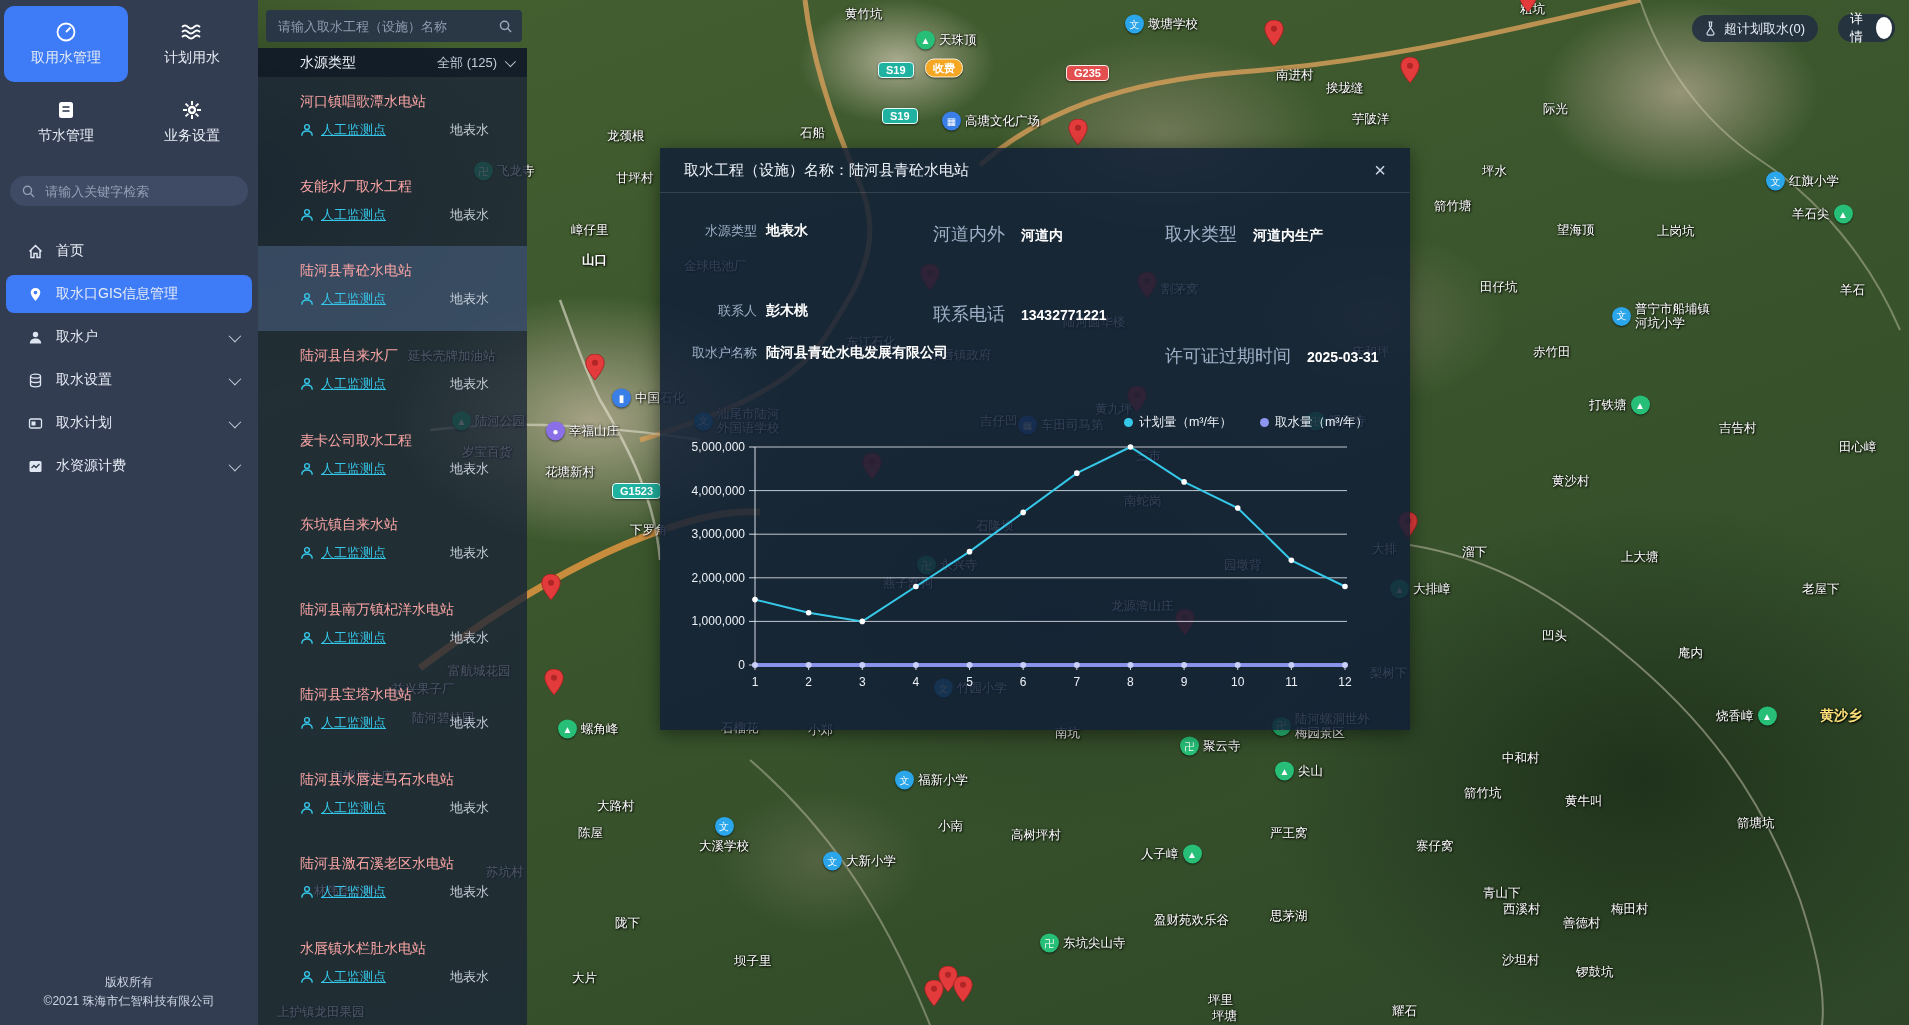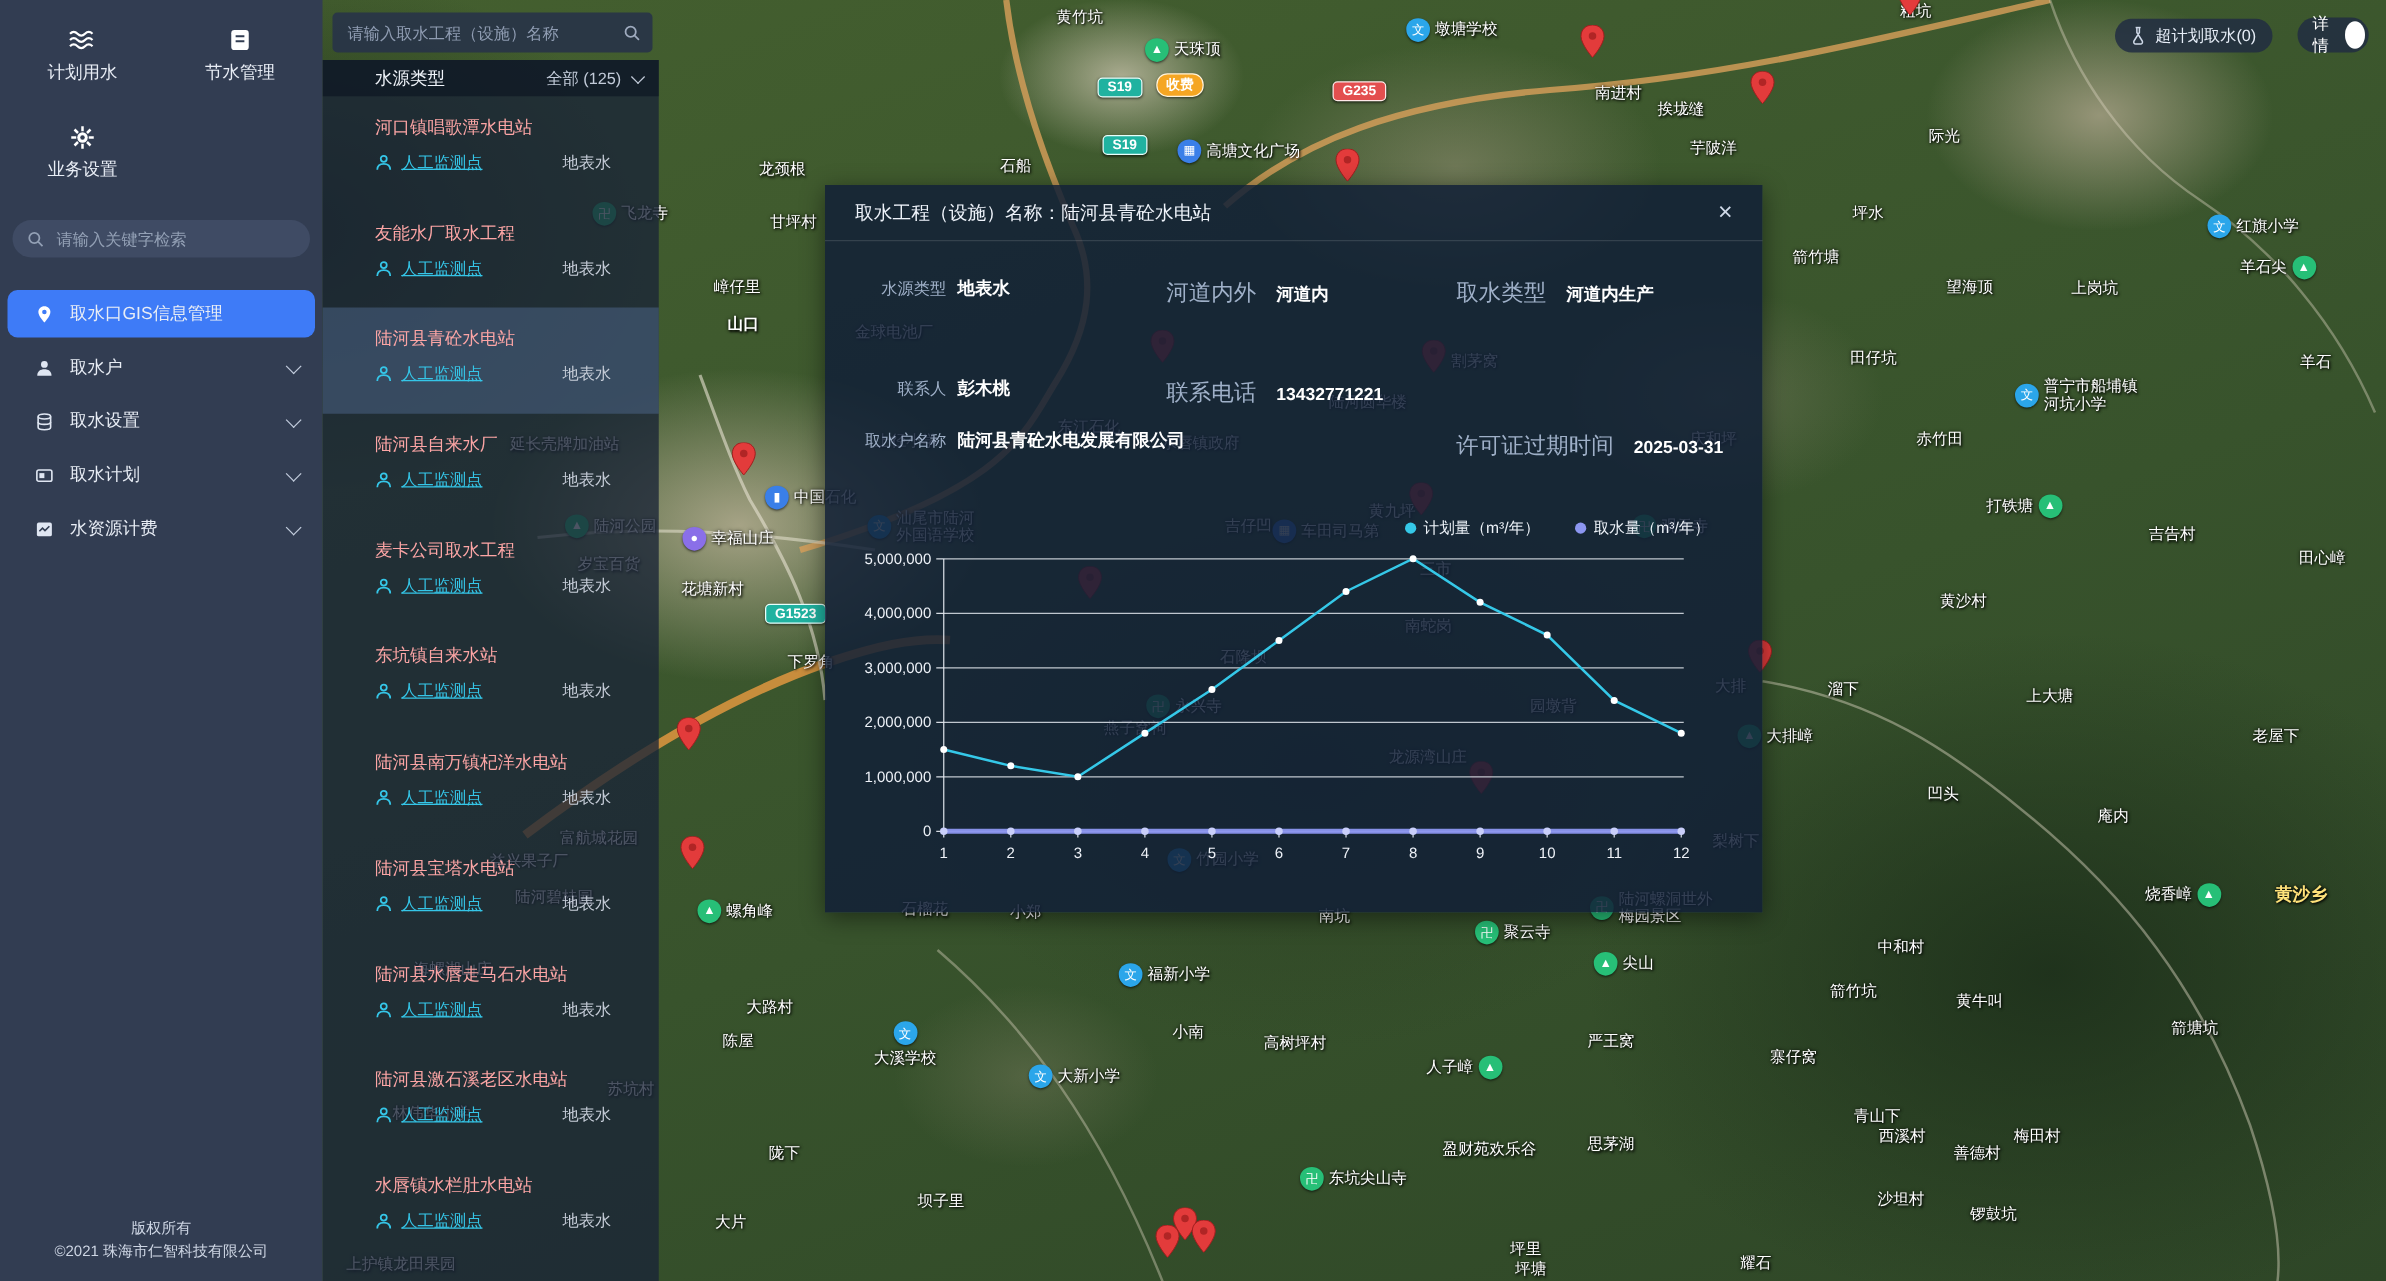--- a/index.html
+++ b/index.html
@@ -713,20 +713,27 @@
             <span class="st-monitor">人工监测点</span>
             <span class="st-water">地表水</span>
           </div>
         </div>
       </div>
   </div>
 </div>
 
 <div id="sidebar">
   <div id="modules">
+    <div class="module active">
+      <svg width="22" height="22" viewBox="0 0 22 22">
+          <circle cx="11" cy="11" r="8.5" fill="none" stroke="#fff" stroke-width="1.8"></circle>
+          <line x1="11" y1="11" x2="15.5" y2="6.5" stroke="#fff" stroke-width="1.8"></line>
+        </svg>
+      <span>取用水管理</span>
+    </div>
     <div class="module">
       <svg width="24" height="22" viewBox="0 0 24 22">
           <path d="M2 6 q3 -3 6 0 q3 3 6 0 q3 -3 6 0" fill="none" stroke="#fff" stroke-width="1.8"></path>
           <path d="M2 11 q3 -3 6 0 q3 3 6 0 q3 -3 6 0" fill="none" stroke="#fff" stroke-width="1.8"></path>
           <path d="M2 16 q3 -3 6 0 q3 3 6 0 q3 -3 6 0" fill="none" stroke="#fff" stroke-width="1.8"></path>
         </svg>
       <span>计划用水</span>
     </div>
     <div class="module">
       <svg width="22" height="22" viewBox="0 0 22 22">
@@ -757,20 +764,26 @@
 
   <div id="side-search">
     <svg width="15" height="15" viewBox="0 0 15 15">
         <circle cx="6.2" cy="6.2" r="4.6" fill="none" stroke="#93a0b5" stroke-width="1.6"></circle>
         <line x1="9.8" y1="9.8" x2="13.6" y2="13.6" stroke="#93a0b5" stroke-width="1.6"></line>
       </svg>
     <input placeholder="请输入关键字检索" style="">
   </div>
 
   <div id="menu">
+    <div class="menu-item">
+      <svg width="15" height="15" viewBox="0 0 15 15">
+          <path d="M1.5 7.5 L7.5 1.5 L13.5 7.5 M3 6.5 V13.5 H6 V9.5 H9 V13.5 H12 V6.5" fill="none" stroke="#dfe6f2" stroke-width="1.5"></path>
+        </svg>
+      <span>首页</span>
+    </div>
     <div class="menu-item active">
       <svg width="15" height="15" viewBox="0 0 15 15">
           <path d="M7.5 1 C4.7 1 2.7 3 2.7 5.6 C2.7 9 7.5 14 7.5 14 S12.3 9 12.3 5.6 C12.3 3 10.3 1 7.5 1 Z" fill="#fff"></path>
           <circle cx="7.5" cy="5.6" r="1.8" fill="#3e7bf7"></circle>
         </svg>
       <span>取水口GIS信息管理</span>
     </div>
     <div class="menu-item">
       <svg width="15" height="15" viewBox="0 0 15 15">
           <circle cx="7.5" cy="4.5" r="2.7" fill="#dfe6f2"></circle>

